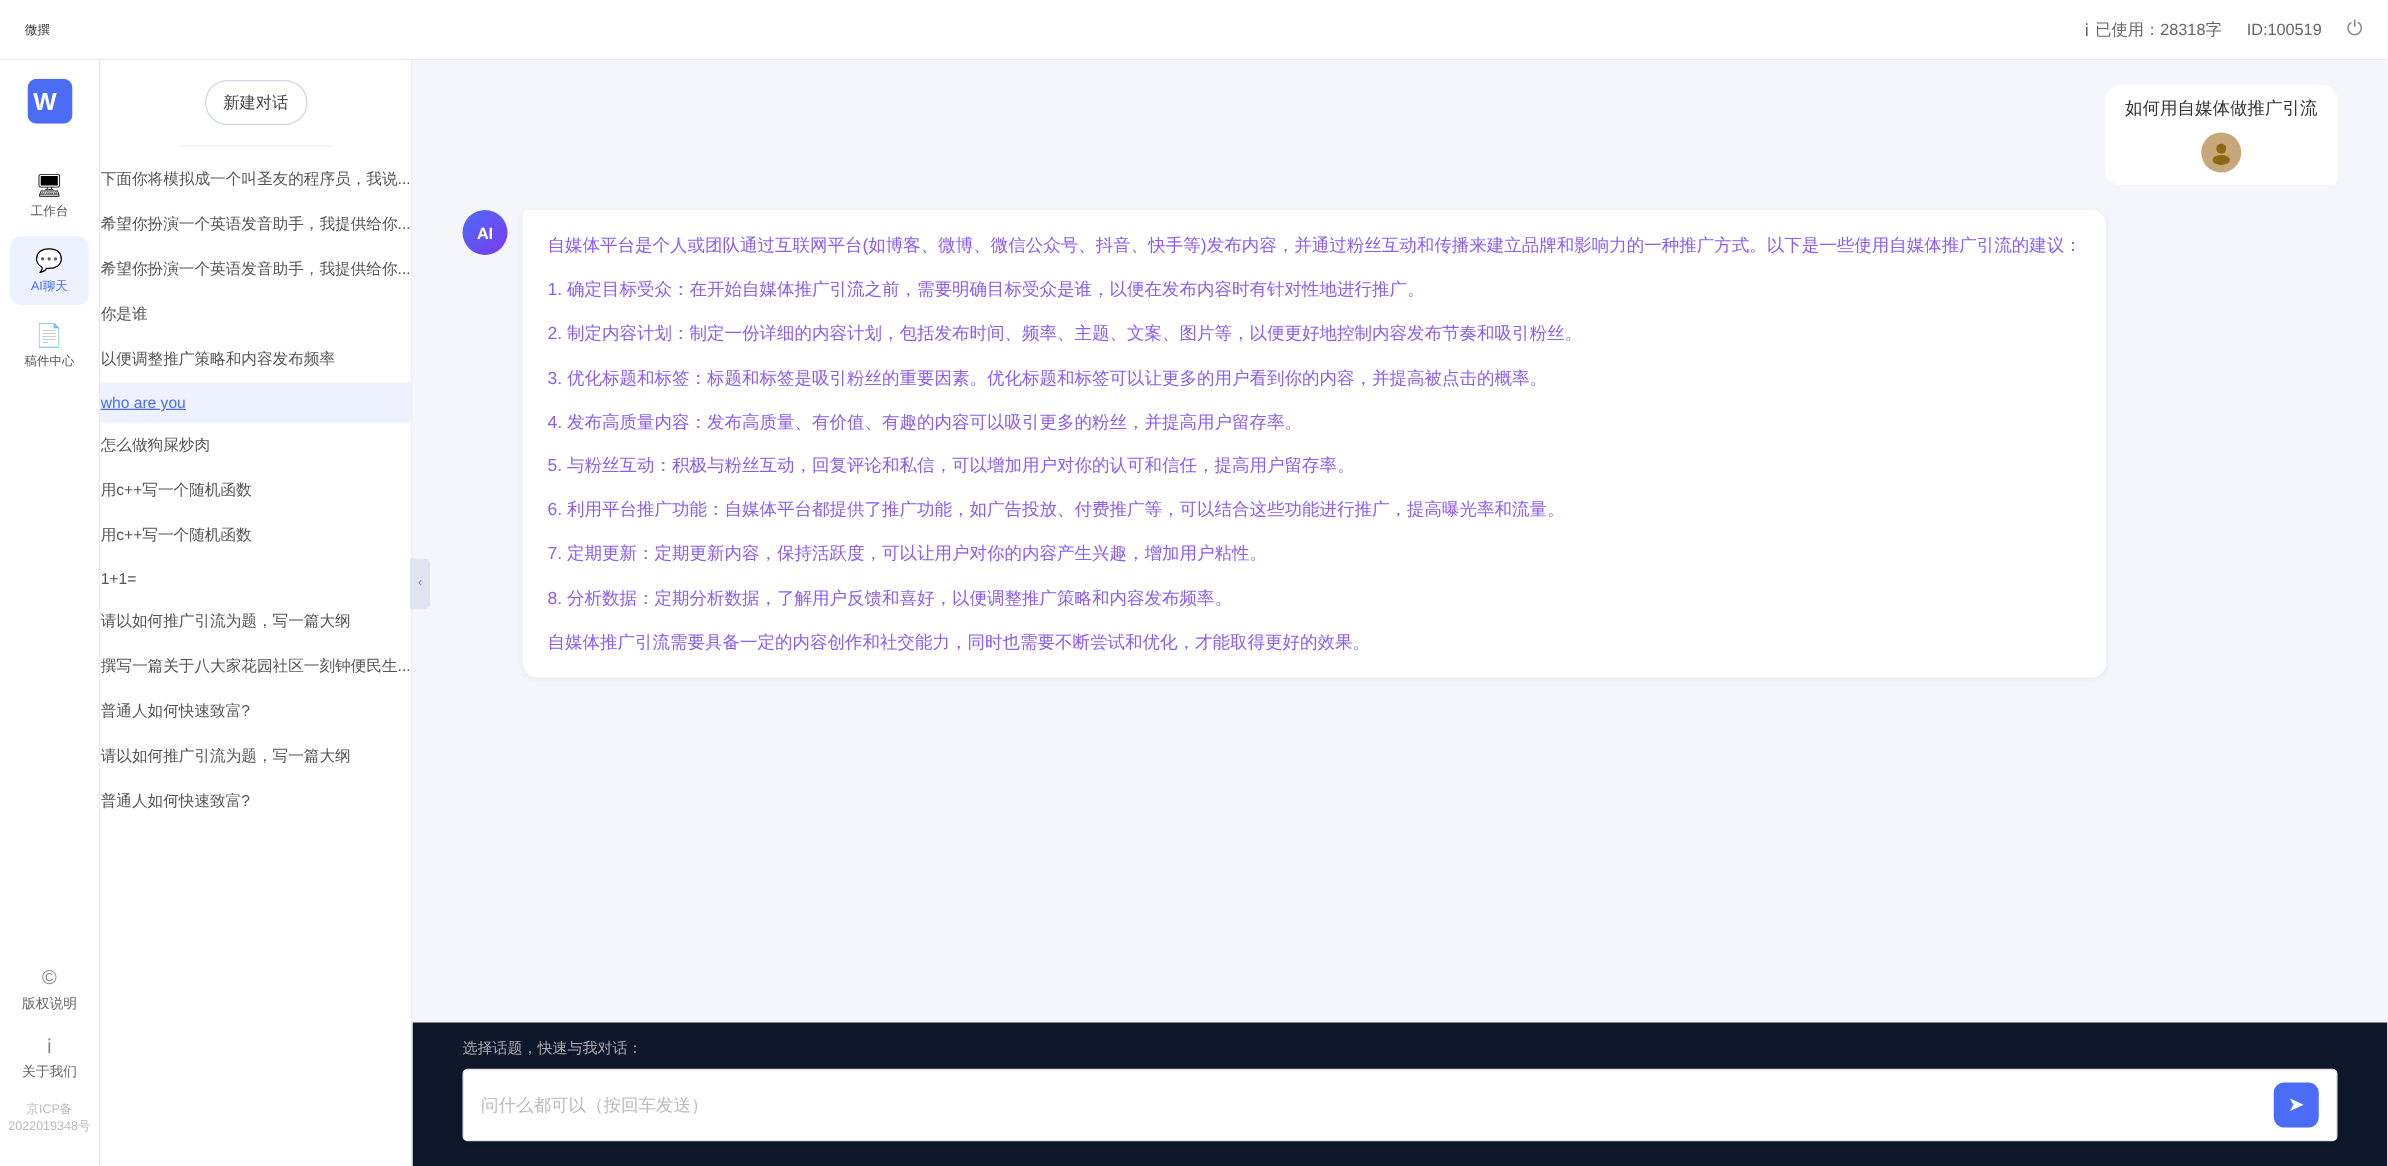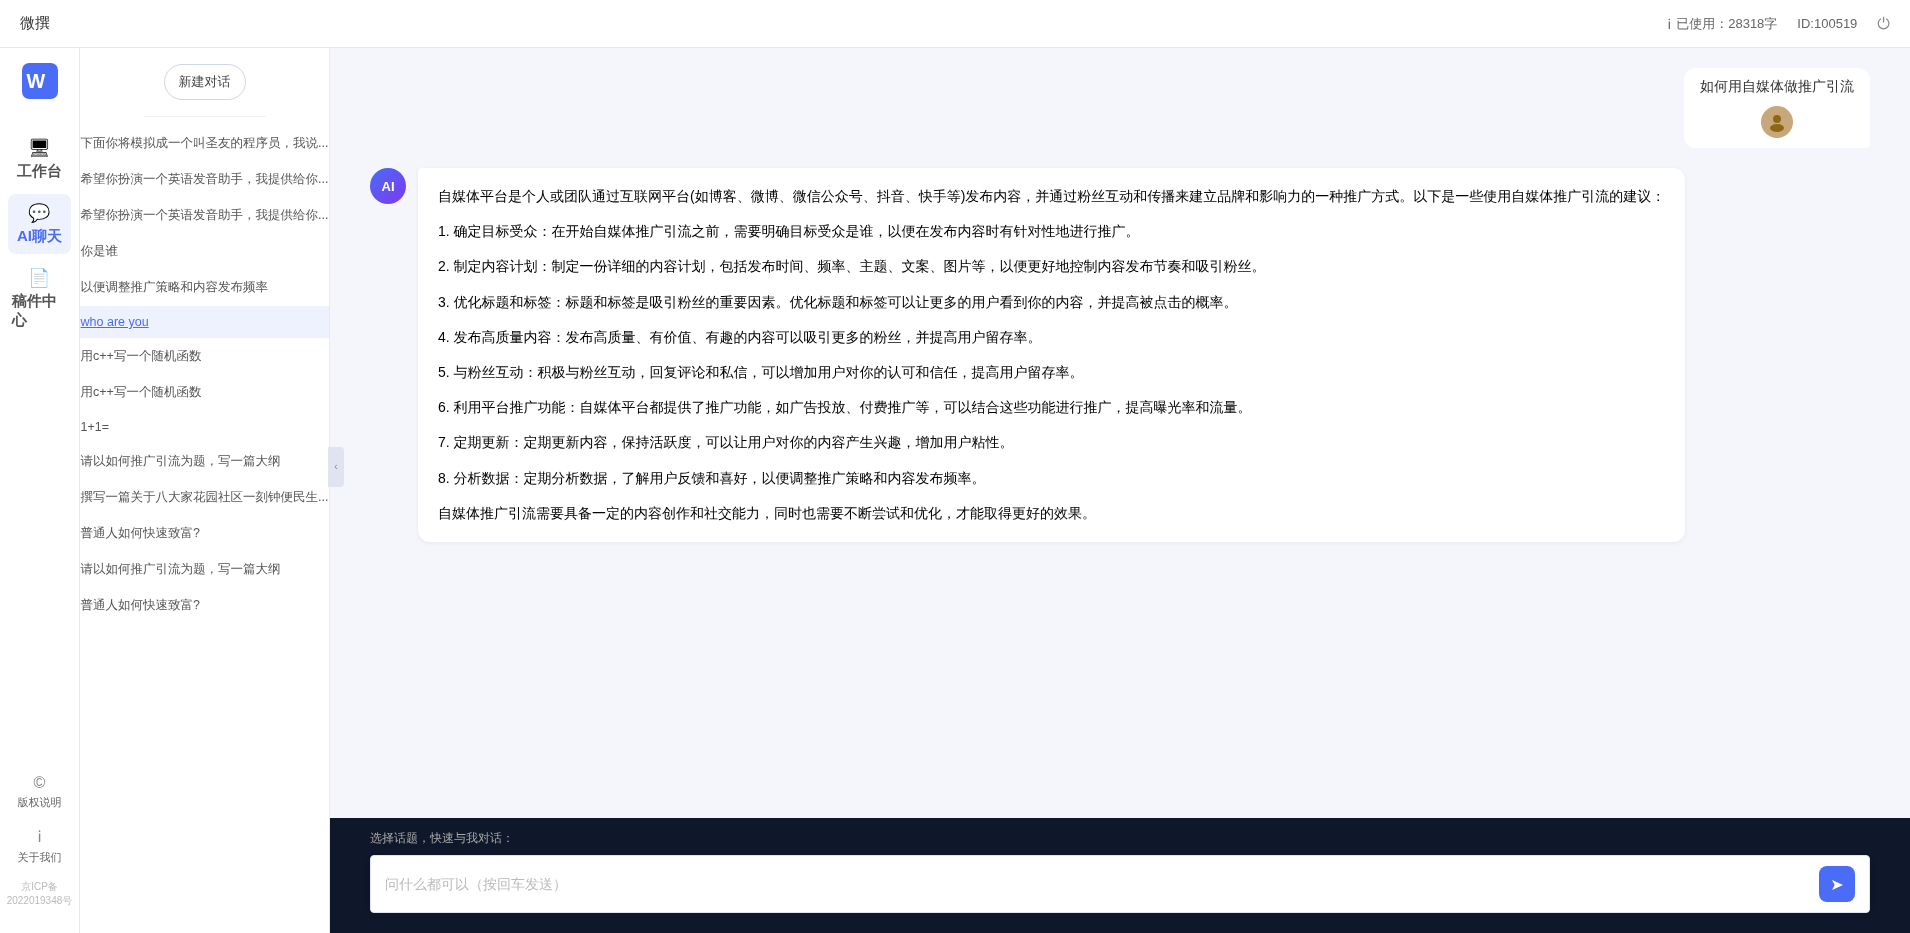--- a/index.html
+++ b/index.html
@@ -11,21 +11,21 @@
       background: #fff;
       display: flex;
       align-items: center;
       padding: 0 20px;
       border-bottom: 1px solid #e8eaf0;
       flex-shrink: 0;
       position: relative;
       z-index: 10;
     }
     .topbar-title {
-      font-size: 15px;
+      font-size: 10px;
       color: #333;
       font-weight: 500;
     }
     .topbar-right {
       margin-left: auto;
       display: flex;
       align-items: center;
       gap: 20px;
       font-size: 13px;
       color: #666;
@@ -76,21 +76,21 @@
       display: flex;
       flex-direction: column;
       align-items: center;
       padding: 8px 4px;
       border-radius: 8px;
       cursor: pointer;
       gap: 3px;
     }
     .nav-item.active { background: #eef2ff; }
     .nav-item-icon { font-size: 18px; }
-    .nav-item-label { font-size: 15px; color: #555; font-weight: bold; }
+    .nav-item-label { font-size: 10px; color: #555; }
     .nav-item.active .nav-item-label { color: #4a6cf7; }
     .nav-bottom {
       display: flex;
       flex-direction: column;
       align-items: center;
       gap: 15px;
       padding-bottom: 10px;
     }
     .nav-bottom-item {
       display: flex;
@@ -221,21 +221,21 @@
       color: #fff;
       font-size: 13px;
       font-weight: bold;
     }
     .ai-msg-content {
       background: #fff;
       border-radius: 4px 12px 12px 12px;
       padding: 16px 20px;
       max-width: 85%;
       font-size: 14px;
-      color: #000000;
+      color: #8b5cf6;
       line-height: 1.8;
       box-shadow: 0 1px 4px rgba(0,0,0,0.06);
     }
     .ai-msg-content p { margin-bottom: 10px; }
     .ai-msg-content p:last-child { margin-bottom: 0; }
 
     
     .chat-input-area {
       padding: 12px 40px 20px;
       background: #0f172a;
@@ -336,20 +336,21 @@
     <div class="chat-sidebar-header">
       <button class="new-chat-btn">新建对话</button>
     </div>
     <div class="chat-list" id="chat-list">
     <div class="chat-list-item">下面你将模拟成一个叫圣友的程序员，我说...</div>
         <div class="chat-list-item">希望你扮演一个英语发音助手，我提供给你...</div>
         <div class="chat-list-item">希望你扮演一个英语发音助手，我提供给你...</div>
         <div class="chat-list-item">你是谁</div>
         <div class="chat-list-item">以便调整推广策略和内容发布频率</div>
         <div class="chat-list-item active">who are you</div>
+        <div class="chat-list-item">怎么做狗屎炒肉</div>
         <div class="chat-list-item">用c++写一个随机函数</div>
         <div class="chat-list-item">用c++写一个随机函数</div>
         <div class="chat-list-item">1+1=</div>
         <div class="chat-list-item">请以如何推广引流为题，写一篇大纲</div>
         <div class="chat-list-item">撰写一篇关于八大家花园社区一刻钟便民生...</div>
         <div class="chat-list-item">普通人如何快速致富?</div>
         <div class="chat-list-item">请以如何推广引流为题，写一篇大纲</div>
         <div class="chat-list-item">普通人如何快速致富?</div>
       </div>
   </div>

